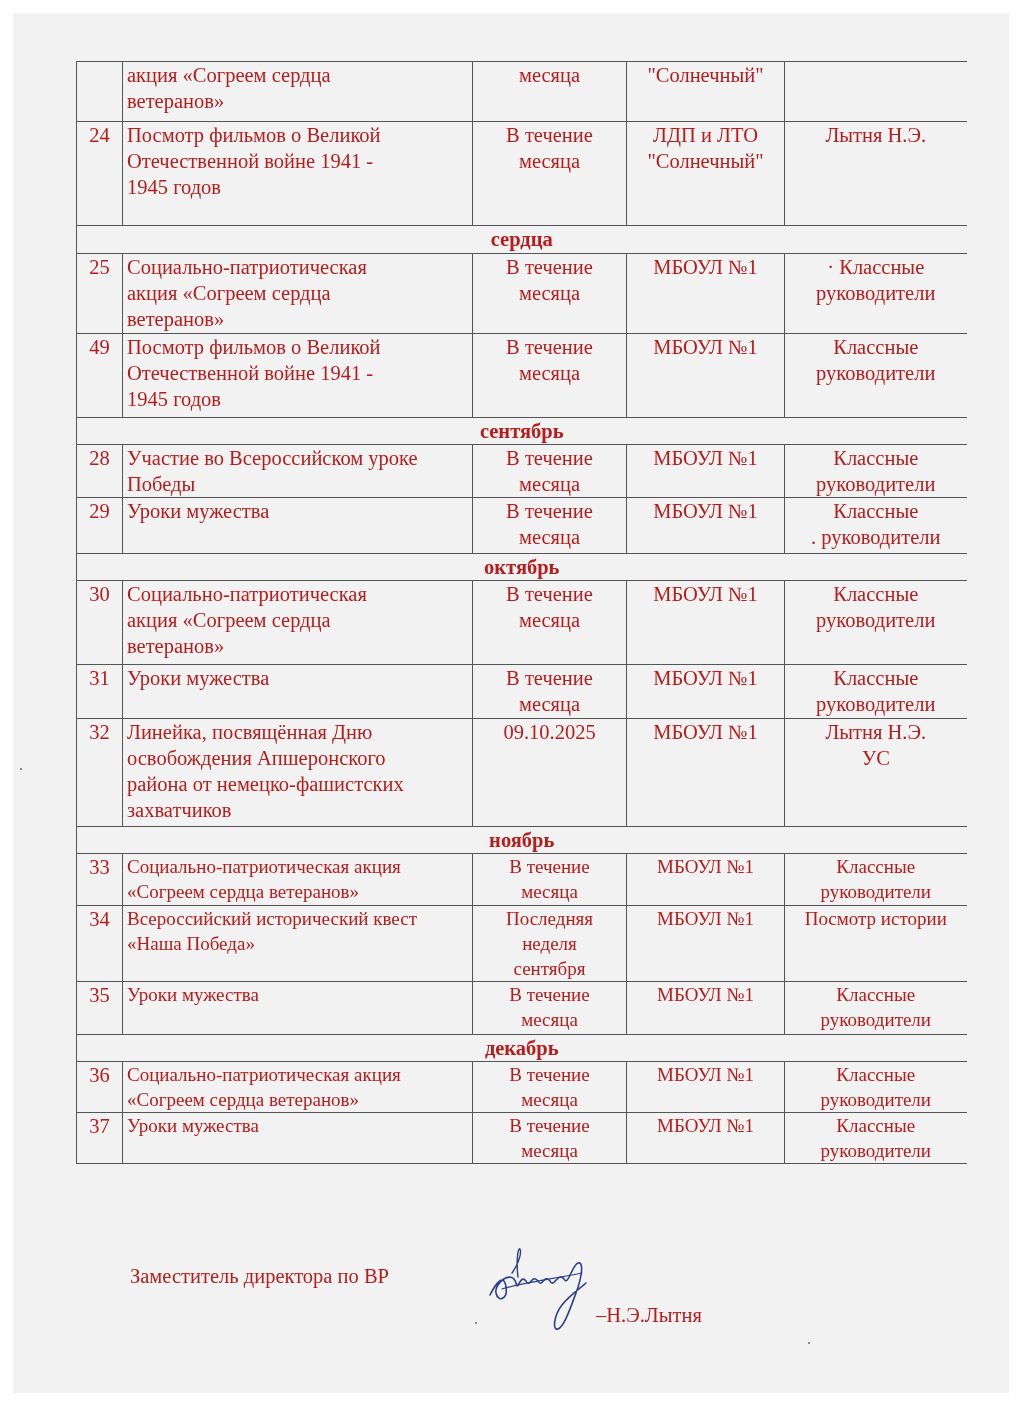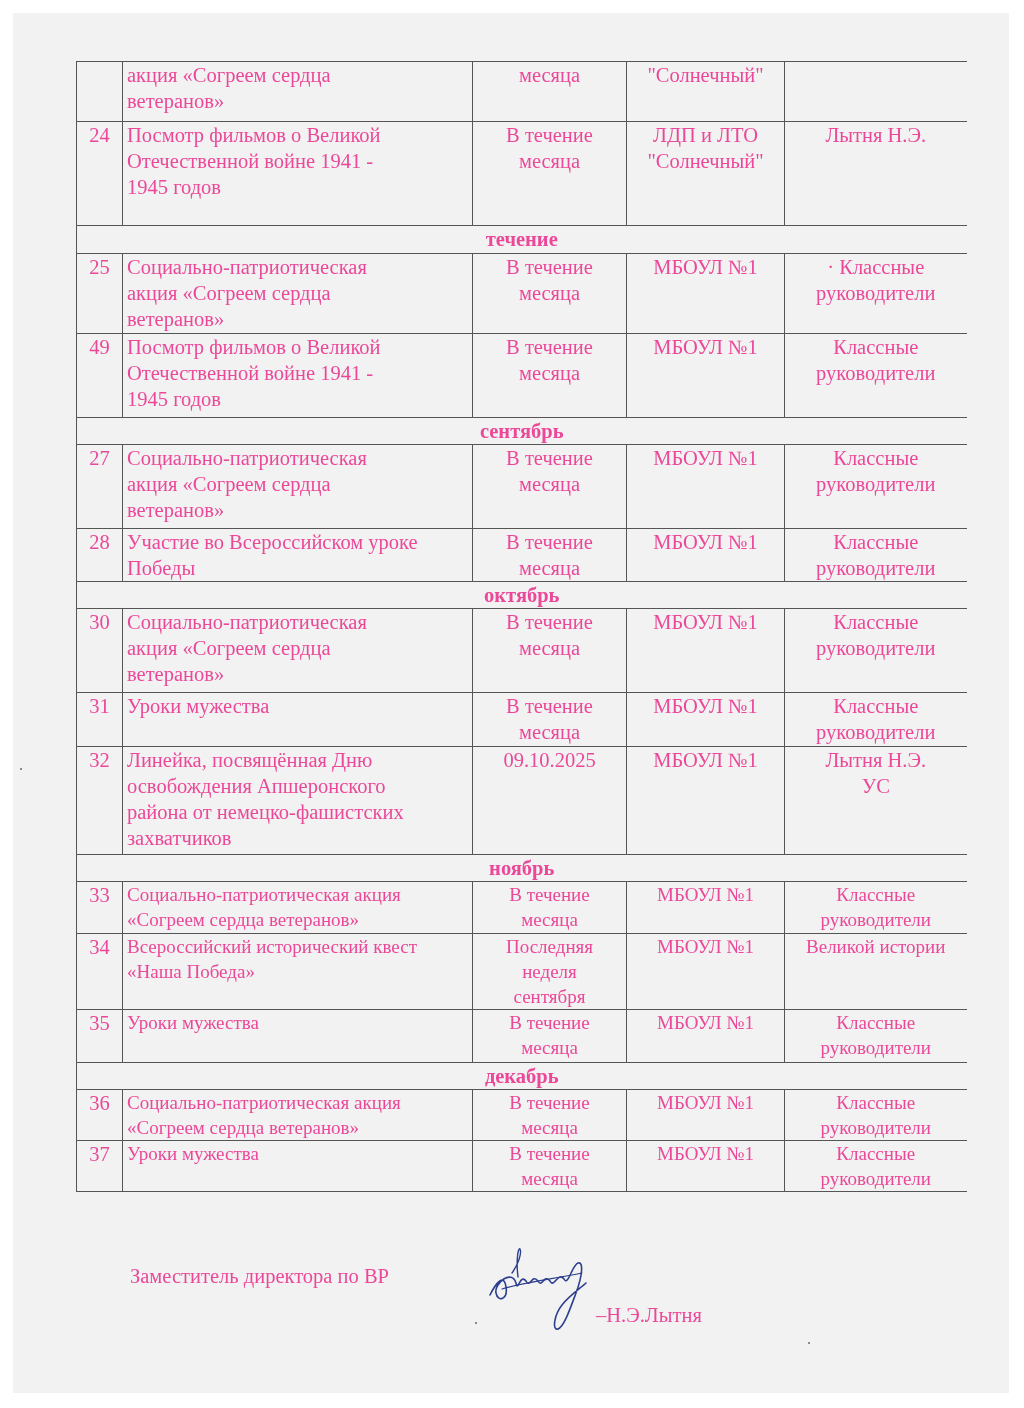--- a/index.html
+++ b/index.html
@@ -4,21 +4,21 @@
 <style>
   html, body { margin:0; padding:0; background:#ffffff; }
   body { width:1024px; height:1408px; position:relative; overflow:hidden; }
   .paper {
     position:absolute; left:13px; top:13px; width:996px; height:1380px;
     background:#f1f2f1;
   }
   .doc {
     position:absolute; left:0; top:0; width:1024px; height:1408px;
     font-family:"Liberation Serif", "DejaVu Serif", serif;
-    color:#ec4899;
+    color:#b91c1c;
   }
   table.plan {
     position:absolute; left:76px; top:61px; width:890px;
     border-collapse:collapse; table-layout:fixed;
     font-size:20.5px; line-height:26px;
   }
   table.plan td {
     border:1.5px solid #555;
     vertical-align:top;
     padding:0 4px;
@@ -75,21 +75,21 @@
         <td class="name cell-text">Посмотр фильмов о Великой
 Отечественной войне 1941 -
 1945 годов</td>
         <td class="date cell-text">В течение
 месяца</td>
         <td class="place cell-text">ЛДП и ЛТО
 "Солнечный"</td>
         <td class="resp cell-text">Лытня Н.Э.</td>
       </tr>
     <tr class="month" style="height: 28px;">
-          <td colspan="5">течение</td>
+          <td colspan="5">сердца</td>
         </tr>
         <tr style="height: 80px;">
           <td class="num">25</td>
           <td class="name cell-text">Социально-патриотическая
 акция «Согреем сердца
 ветеранов»</td>
           <td class="date cell-text">В течение
 месяца</td>
           <td class="place cell-text">МБОУЛ №1</td>
           <td class="resp cell-text">· Классные
@@ -102,40 +102,38 @@
 1945 годов</td>
           <td class="date cell-text">В течение
 месяца</td>
           <td class="place cell-text">МБОУЛ №1</td>
           <td class="resp cell-text">Классные
 руководители</td>
         </tr>
         <tr class="month" style="height: 27px; padding-left: 21px;">
           <td colspan="5">сентябрь</td>
         </tr>
-        <tr style="height: 84px;">
-          <td class="num">27</td>
-          <td class="name cell-text">Социально-патриотическая
-акция «Согреем сердца
-ветеранов»</td>
-          <td class="date cell-text">В течение
-месяца</td>
-          <td class="place cell-text">МБОУЛ №1</td>
-          <td class="resp cell-text">Классные
-руководители</td>
-        </tr>
         <tr style="height: 52px;">
           <td class="num">28</td>
           <td class="name cell-text">Участие во Всероссийском уроке
 Победы</td>
           <td class="date cell-text">В течение
 месяца</td>
           <td class="place cell-text">МБОУЛ №1</td>
           <td class="resp cell-text">Классные
 руководители</td>
+        </tr>
+        <tr style="height: 56px;">
+          <td class="num">29</td>
+          <td class="name cell-text">Уроки мужества</td>
+          <td class="date cell-text">В течение
+месяца</td>
+          <td class="place cell-text">МБОУЛ №1</td>
+          <td class="resp cell-text">Классные
+. руководители</td>
         </tr>
         <tr class="month" style="height: 26px;">
           <td colspan="5">октябрь</td>
         </tr>
         <tr style="height: 84px;">
           <td class="num">30</td>
           <td class="name cell-text">Социально-патриотическая
 акция «Согреем сердца
 ветеранов»</td>
           <td class="date cell-text">В течение
@@ -178,21 +176,21 @@
 руководители</td>
         </tr>
         <tr style="height: 76px;">
           <td class="num">34</td>
           <td class="name cell-text small-text">Всероссийский исторический квест
 «Наша Победа»</td>
           <td class="date cell-text small-text">Последняя
 неделя
 сентября</td>
           <td class="place cell-text small-text">МБОУЛ №1</td>
-          <td class="resp cell-text small-text">Великой истории</td>
+          <td class="resp cell-text small-text">Посмотр истории</td>
         </tr>
         <tr style="height: 53px;">
           <td class="num">35</td>
           <td class="name cell-text small-text">Уроки мужества</td>
           <td class="date cell-text small-text">В течение
 месяца</td>
           <td class="place cell-text small-text">МБОУЛ №1</td>
           <td class="resp cell-text small-text">Классные
 руководители</td>
         </tr>

